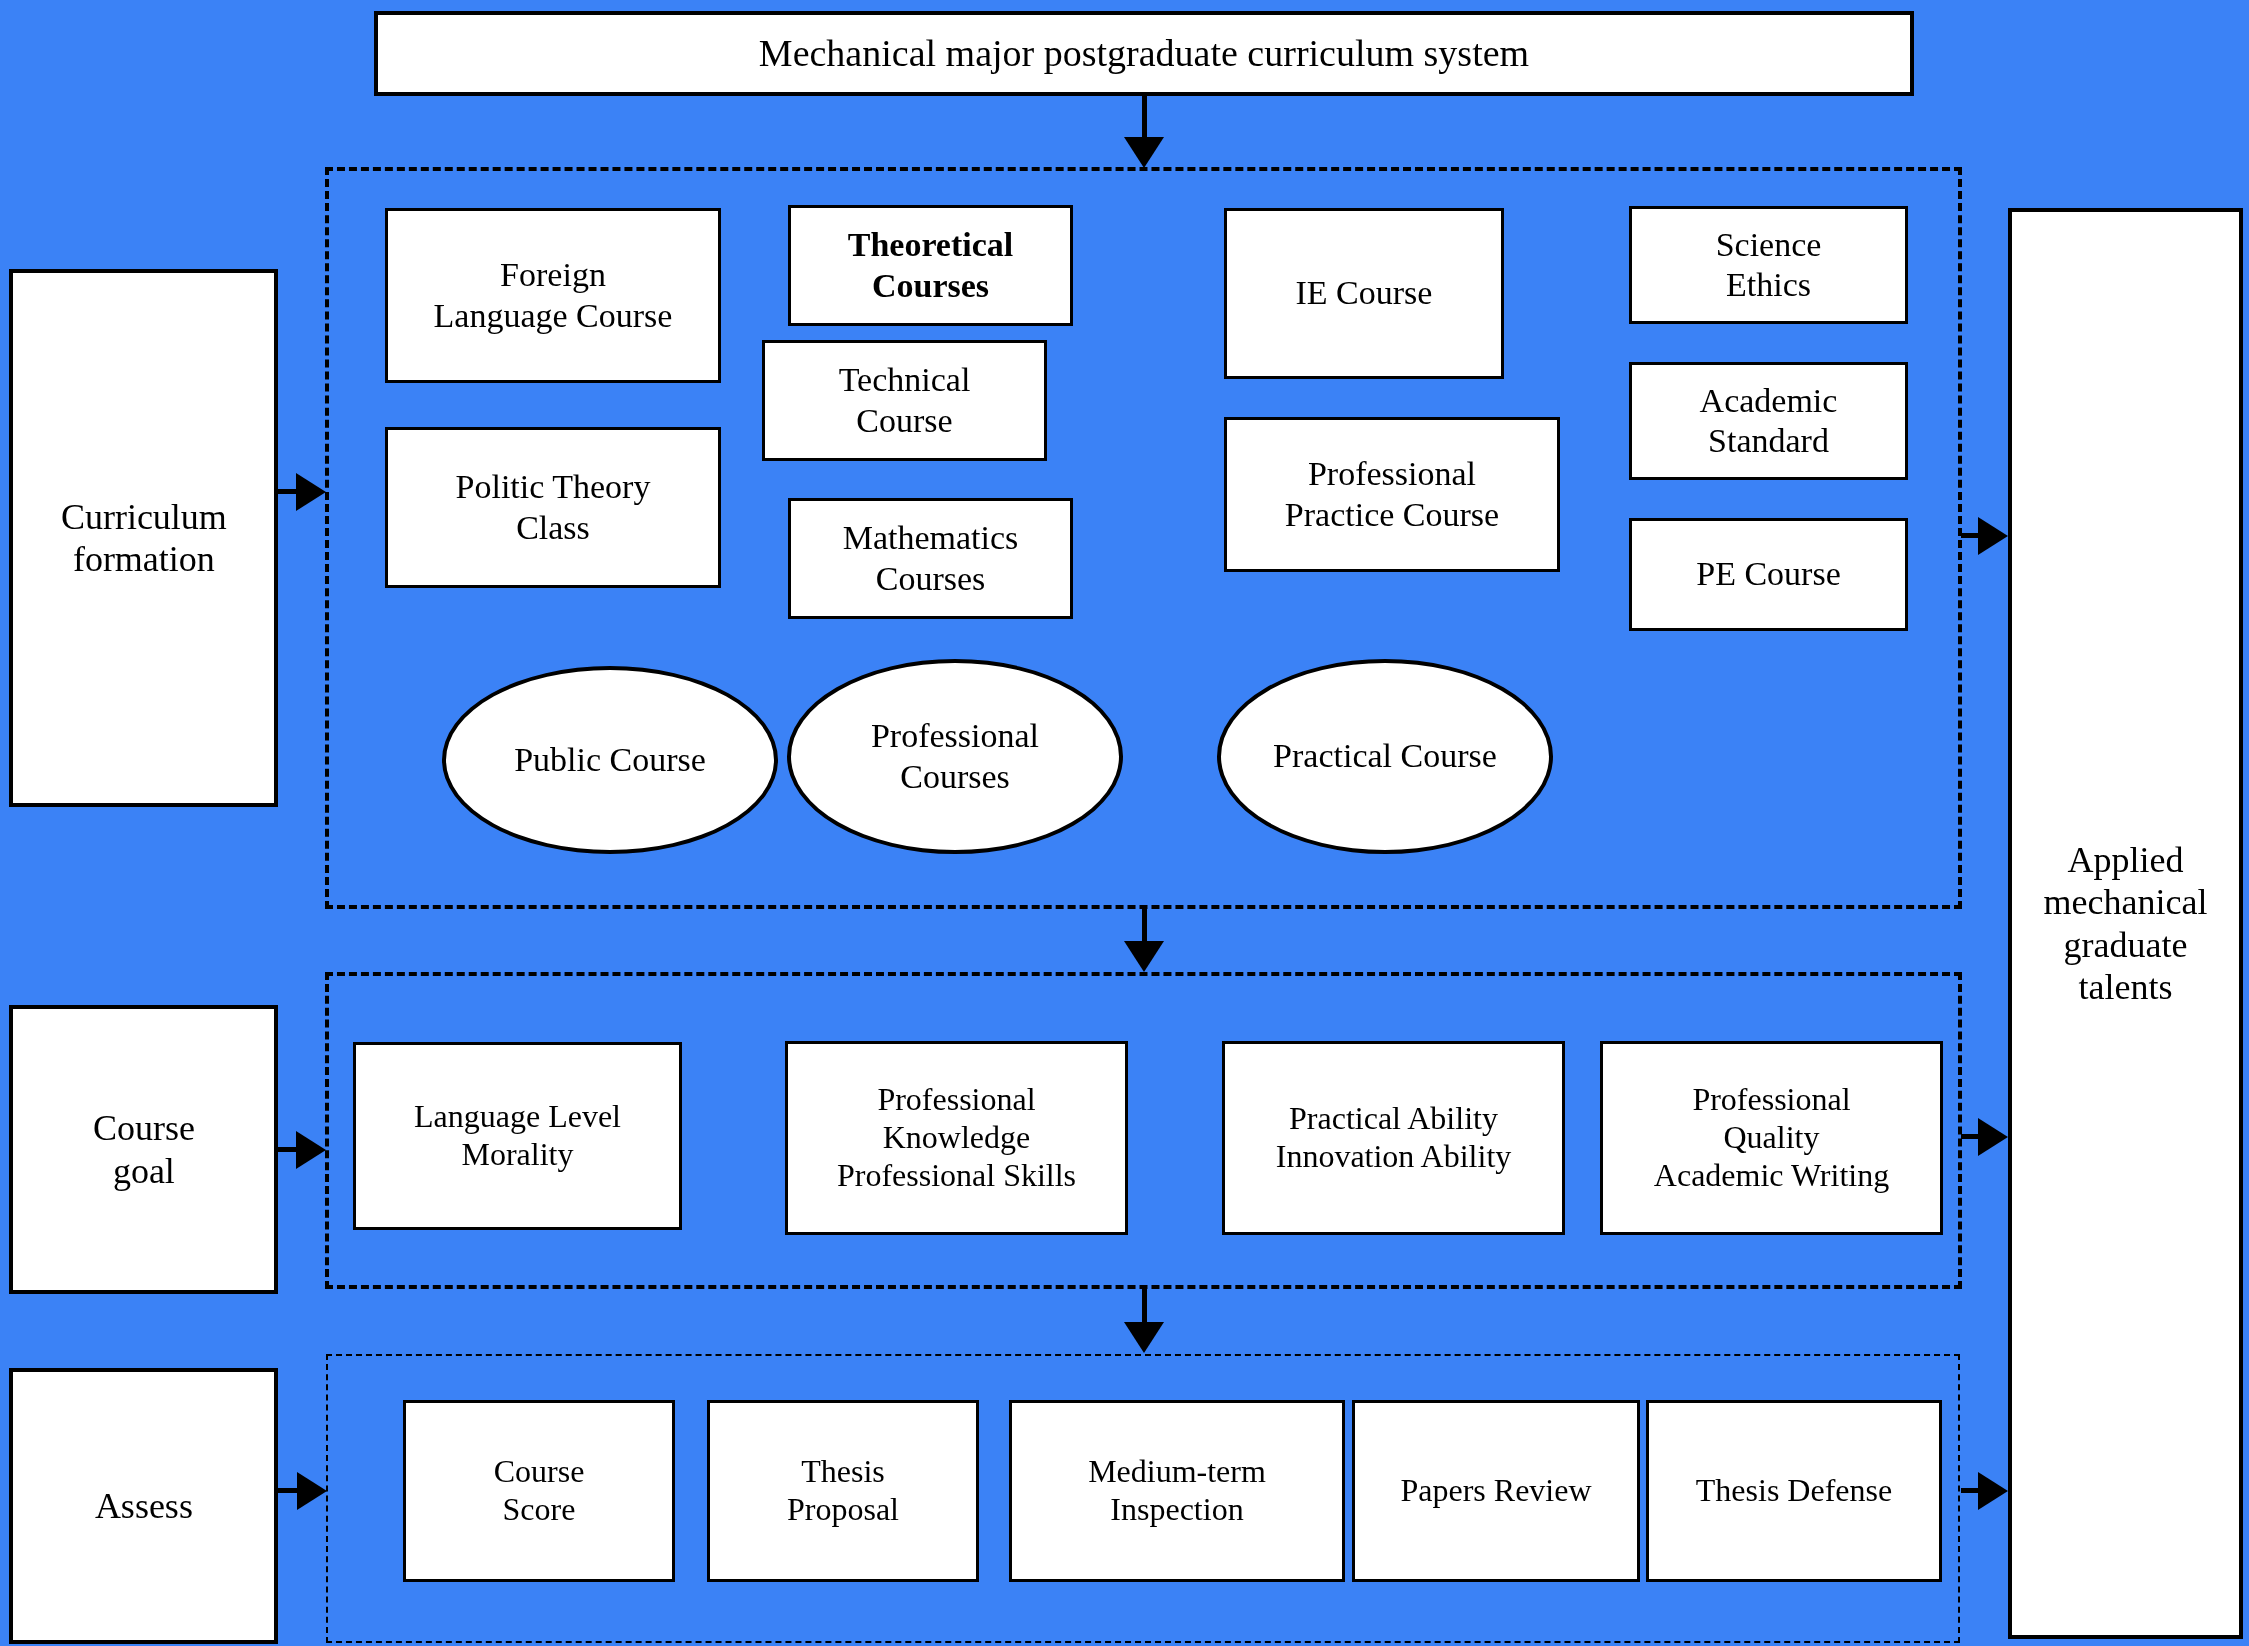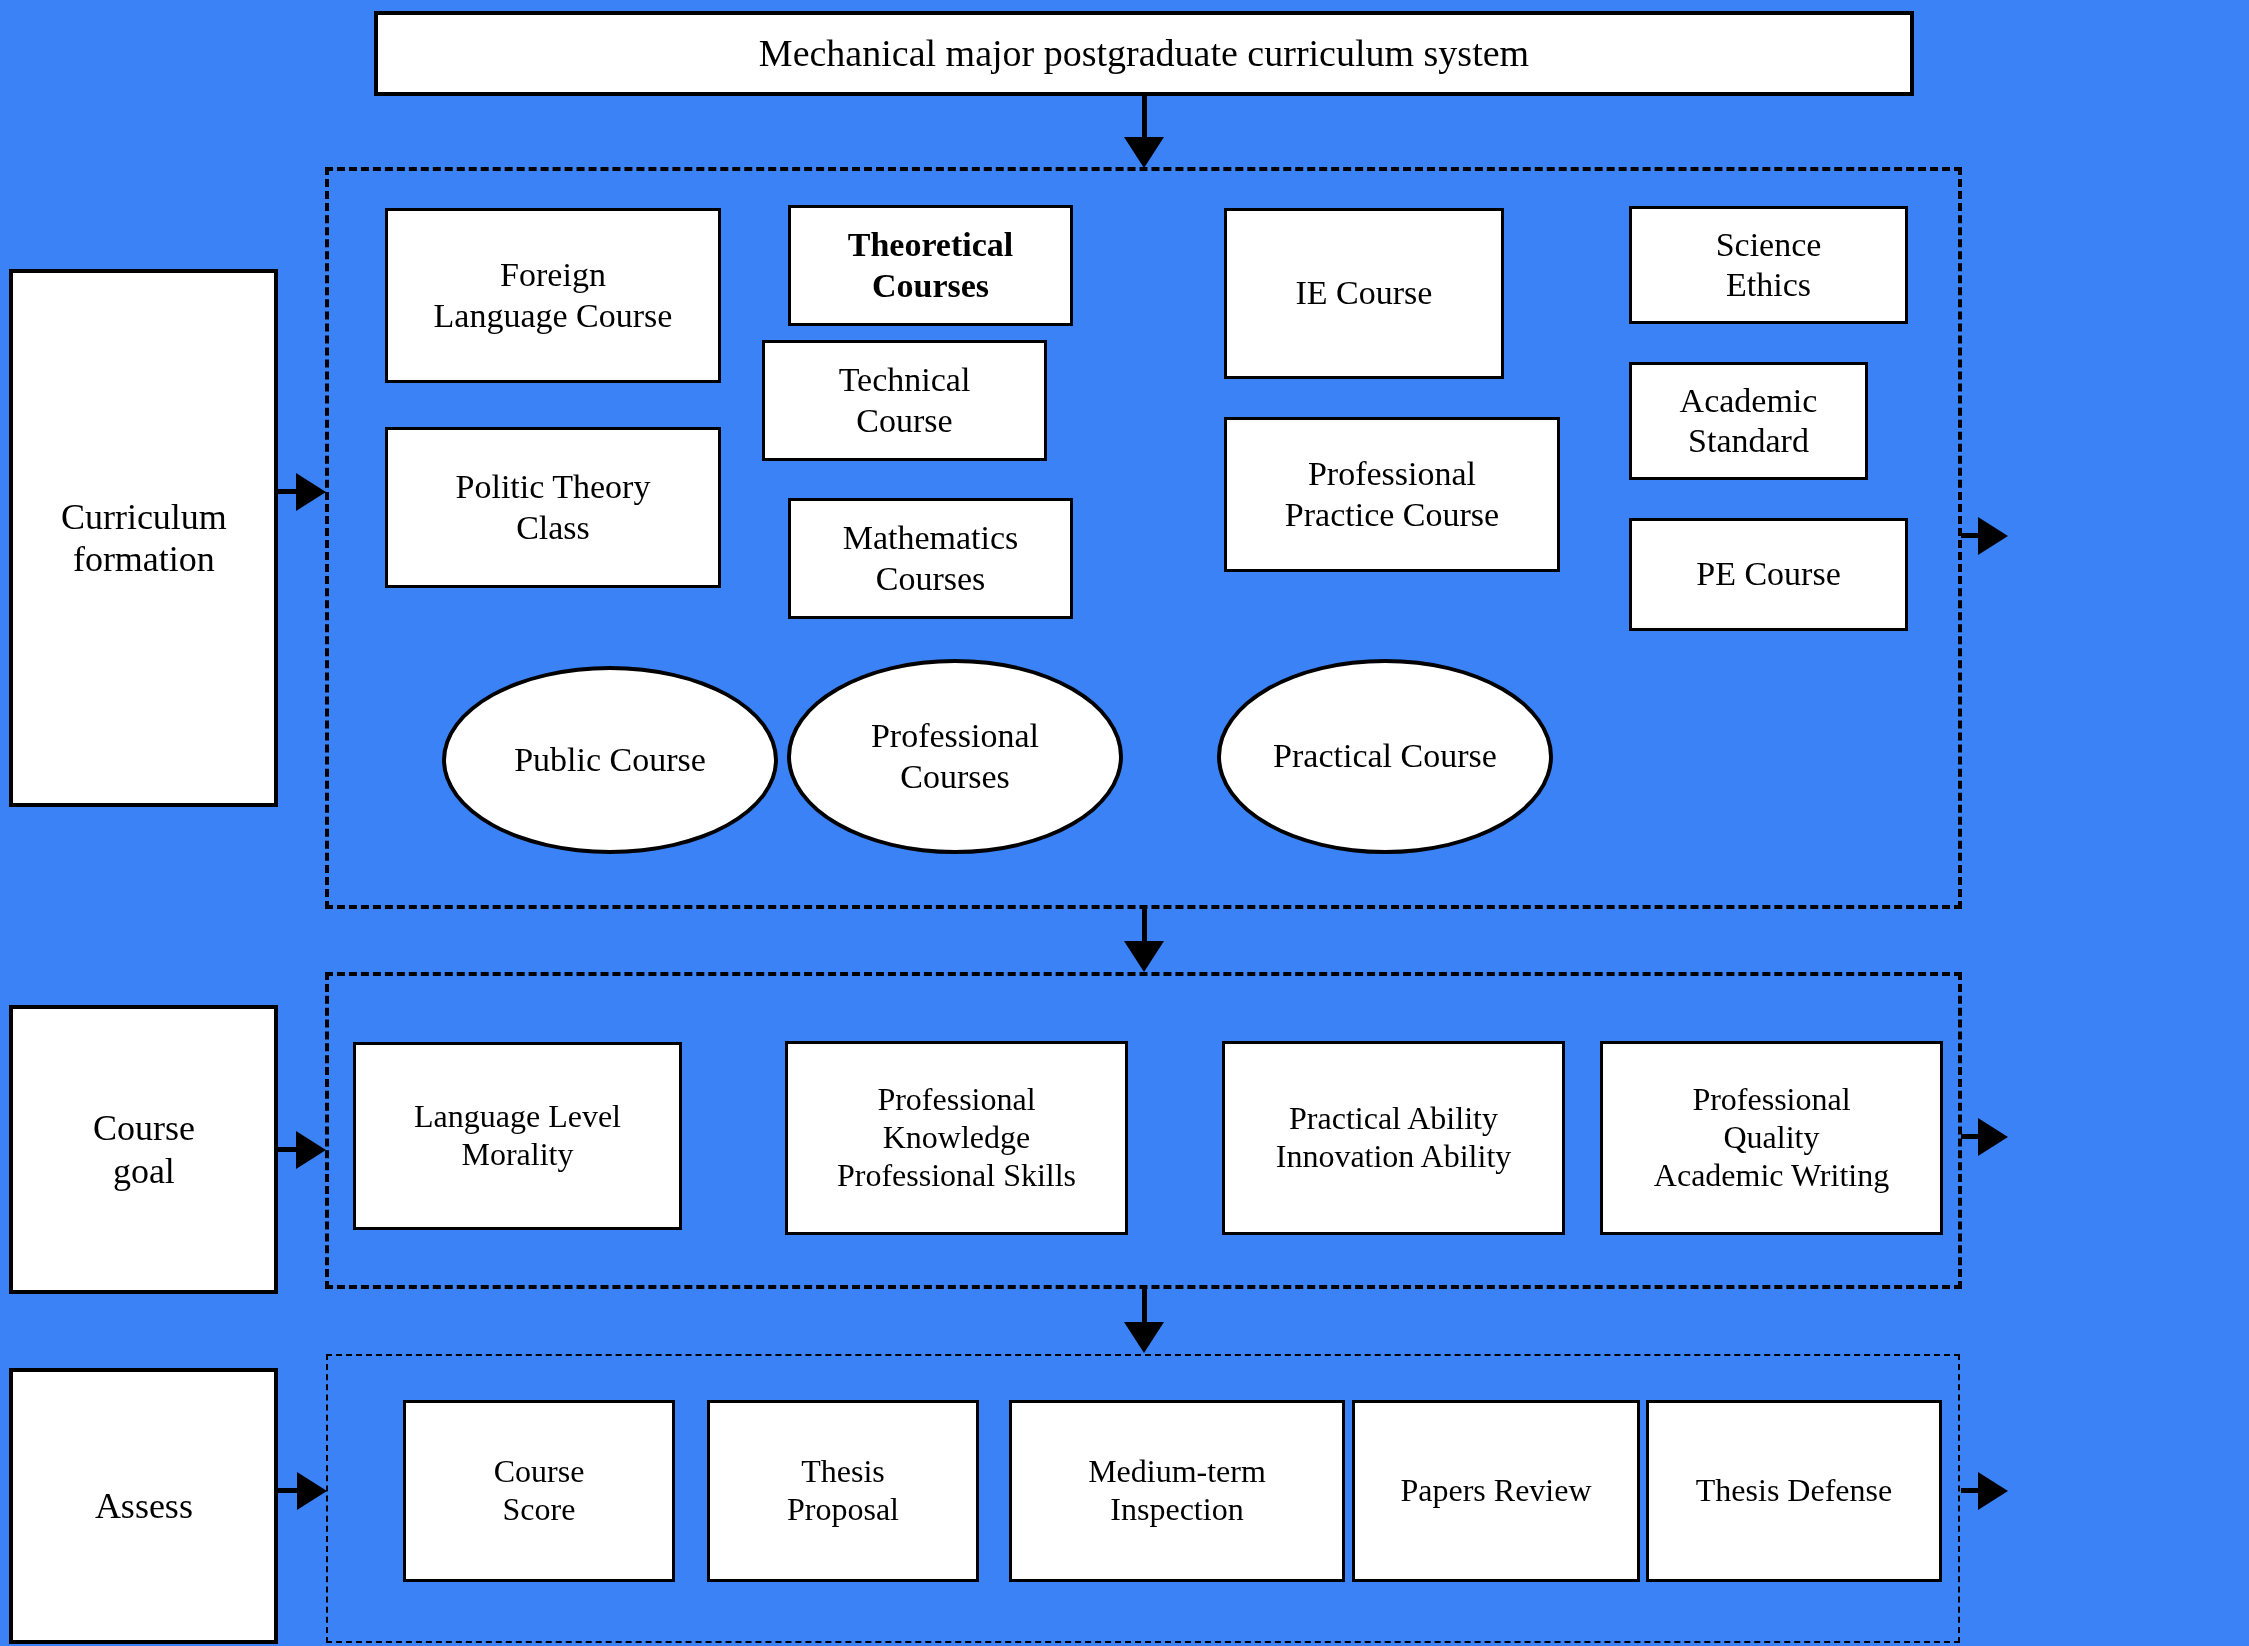--- a/index.html
+++ b/index.html
@@ -150,21 +150,21 @@
   </div>
   <div class="node thin-box t-node" style="left:1224px;top:417px;width:336px;height:155px;">
     <span class="label">Professional
 Practice Course</span>
   </div>
 
   <div class="node thin-box t-node" style="left:1629px;top:206px;width:279px;height:118px;">
     <span class="label">Science
 Ethics</span>
   </div>
-  <div class="node thin-box t-node" style="left:1629px;top:362px;width:239px;height:118px;">
+  <div class="node thin-box t-node" style="left:1629px;top:362px;width:279px;height:118px;">
     <span class="label">Academic
 Standard</span>
   </div>
   <div class="node thin-box t-node" style="left:1629px;top:518px;width:279px;height:113px;">
     <span class="label">PE Course</span>
   </div>
 
   <div class="node ellipse t-node" style="left:442px;top:666px;width:336px;height:188px;">
     <span class="label">Public Course</span>
   </div>
@@ -217,20 +217,26 @@
     <span class="label">Medium-term
 Inspection</span>
   </div>
   <div class="node thin-box t-small" style="left:1352px;top:1400px;width:288px;height:182px;">
     <span class="label">Papers Review</span>
   </div>
   <div class="node thin-box t-small" style="left:1646px;top:1400px;width:296px;height:182px;">
     <span class="label">Thesis Defense</span>
   </div>
 
+  <div class="node solid-box t-side" style="left:2008px;top:208px;width:235px;height:1431px;">
+    <span class="label">Applied
+mechanical
+graduate
+talents</span>
+  </div>
 
   <div class="hline" style="left:1961px;top:533px;width:34px;"></div>
   <div class="arrow-right" style="left:1978px;top:517px;"></div>
 
   <div class="hline" style="left:1961px;top:1134px;width:34px;"></div>
   <div class="arrow-right" style="left:1978px;top:1118px;"></div>
 
   <div class="hline" style="left:1961px;top:1488px;width:34px;"></div>
   <div class="arrow-right" style="left:1978px;top:1472px;"></div>
 

